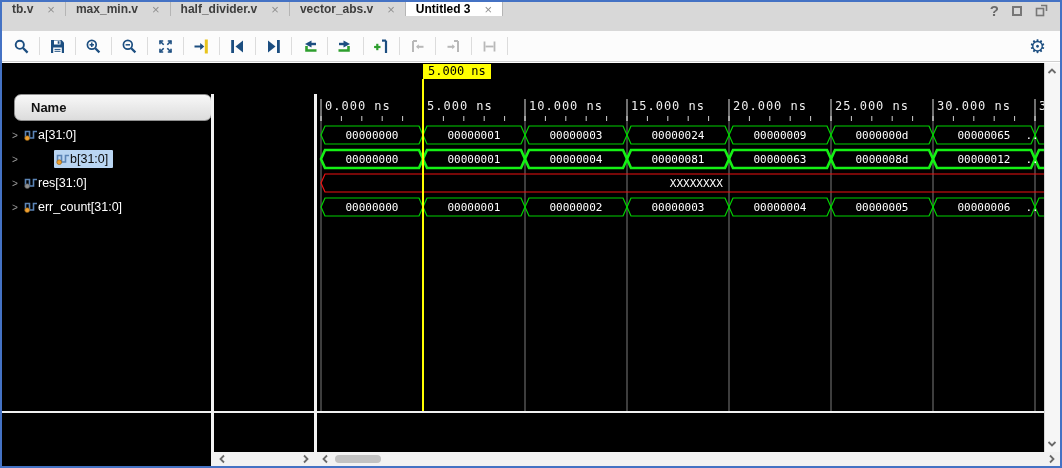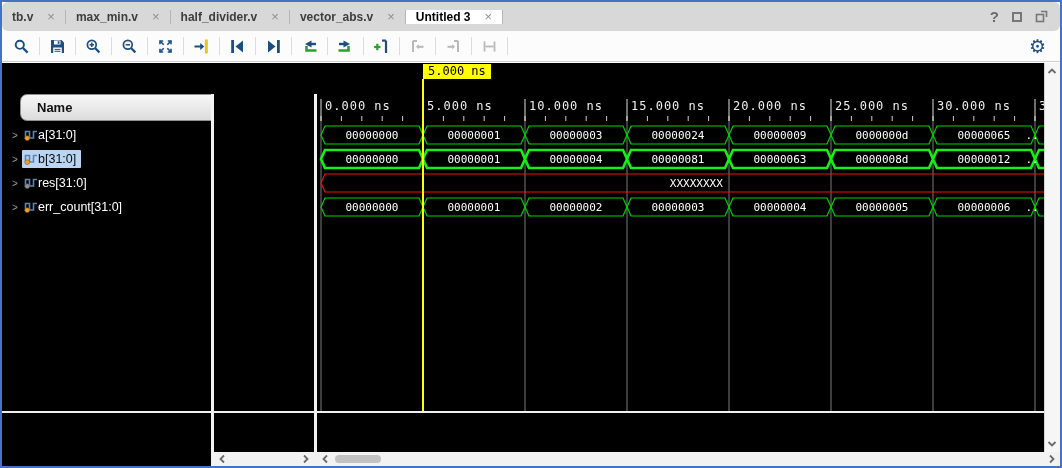--- a/index.html
+++ b/index.html
@@ -3,21 +3,21 @@
 <meta charset="utf-8">
 <style>
   html,body{margin:0;padding:0;background:#fff;}
   *{box-sizing:border-box;}
   #window{
     position:relative;width:1062px;height:468px;
     border:2px solid #4472c4;background:#fff;overflow:hidden;
     font-family:"Liberation Sans",sans-serif;
   }
   
-  #tabbar{position:absolute;left:0;top:0;width:1058px;height:29px;background:#d8d8d8;display:flex;align-items:center;border-radius:6px;}
+  #tabbar{position:absolute;left:0;top:0;width:1058px;height:29px;background:#d8d8d8;display:flex;align-items:flex-start;}
   .tab{display:flex;align-items:center;padding:0 10px;border-right:1px solid #b5b5b5;background:#d8d8d8;cursor:default;}
   .tab .tab-label{font-size:12px;font-weight:bold;color:#3d3d3d;white-space:nowrap;}
   .tab .tab-close{margin-left:14px;font-size:13px;color:#8f8f8f;line-height:1;}
   .tab.active{background:#ffffff;}
   .tab.active .tab-label{color:#000;}
   #titlebar-icons{margin-left:auto;display:flex;align-items:center;gap:13px;padding-right:12px;}
   #help-icon{font-size:15px;font-weight:bold;color:#6a6a6a;}
   #maximize-icon{width:10px;height:10px;border:2px solid #777;display:inline-block;}
   
   #toolbar{position:absolute;left:0;top:29px;width:1058px;height:31px;background:#fcfcfc;border-bottom:1px solid #cfcfcf;display:flex;align-items:center;padding-left:6px;}
@@ -27,27 +27,27 @@
   
   #main{position:absolute;left:0;top:61px;width:1058px;height:403px;background:#000;}
   #name-panel{position:absolute;left:0;top:0;width:209px;height:403px;background:#000;}
   #value-panel{position:absolute;left:212px;top:0;width:100px;height:403px;background:#000;}
   #wave-panel{position:absolute;left:315px;top:0;width:727px;height:403px;background:#000;overflow:hidden;}
   .vdivider{position:absolute;top:31px;width:3px;height:372px;background:#f2f2f2;}
   #divider-1{left:209px;}
   #divider-2{left:312px;}
   #wave-bottom-line{position:absolute;left:0;top:348px;width:1042px;height:2px;background:#f0f0f0;z-index:5;}
   .col-header{position:absolute;top:31px;height:27px;background:linear-gradient(#f8f8f8,#dcdcdc);border:1px solid #8f8f8f;display:flex;align-items:center;font-size:13px;font-weight:bold;color:#111;}
-  #name-header{left:18px;width:198px;padding-left:16px;border-radius:7px;}
+  #name-header{left:12px;width:198px;padding-left:16px;border-radius:7px;}
   #value-header{left:213px;width:98px;justify-content:center;}
   
   .name-row{position:absolute;left:2px;width:206px;height:24px;display:flex;align-items:center;color:#fff;font-size:12.5px;}
   .expand-arrow{color:#9a9a9a;font-size:10px;width:14px;text-align:center;margin-left:4px;}
   .name-chip{display:flex;align-items:center;padding:2px 5px 2px 2px;border-radius:1px;}
-  .name-row.selected .name-chip{background:#b9d5f2;color:#0a0a0a;}
+  .name-row.selected .name-chip{background:#b9d5f2;color:#0a0a0a;margin-left:32px;}
   
   .value-row{position:absolute;left:213px;width:98px;height:24px;display:flex;align-items:center;padding-left:9px;color:#fff;font-size:12.5px;letter-spacing:.3px;}
   .value-row.selected{background:#cfe3f8;border:1px solid #5c8fd0;color:#000;height:23px;}
   
   #cursor-label{position:absolute;left:106px;top:1px;height:15px;background:#ffff00;color:#000;font:12px "DejaVu Sans Mono",monospace;padding:0 5px;line-height:15px;z-index:6;white-space:nowrap;}
   #wave-svg{position:absolute;left:0;top:0;z-index:4;}
   .bus-label{font:11px "DejaVu Sans Mono",monospace;fill:#fff;}
   .ruler-label{font:12px "DejaVu Sans Mono",monospace;fill:#eeeeee;letter-spacing:1px;}
   
   #vscrollbar{position:absolute;left:1042px;top:0;width:16px;height:389px;background:#f6f6f6;border-left:1px solid #d5d5d5;z-index:7;}

